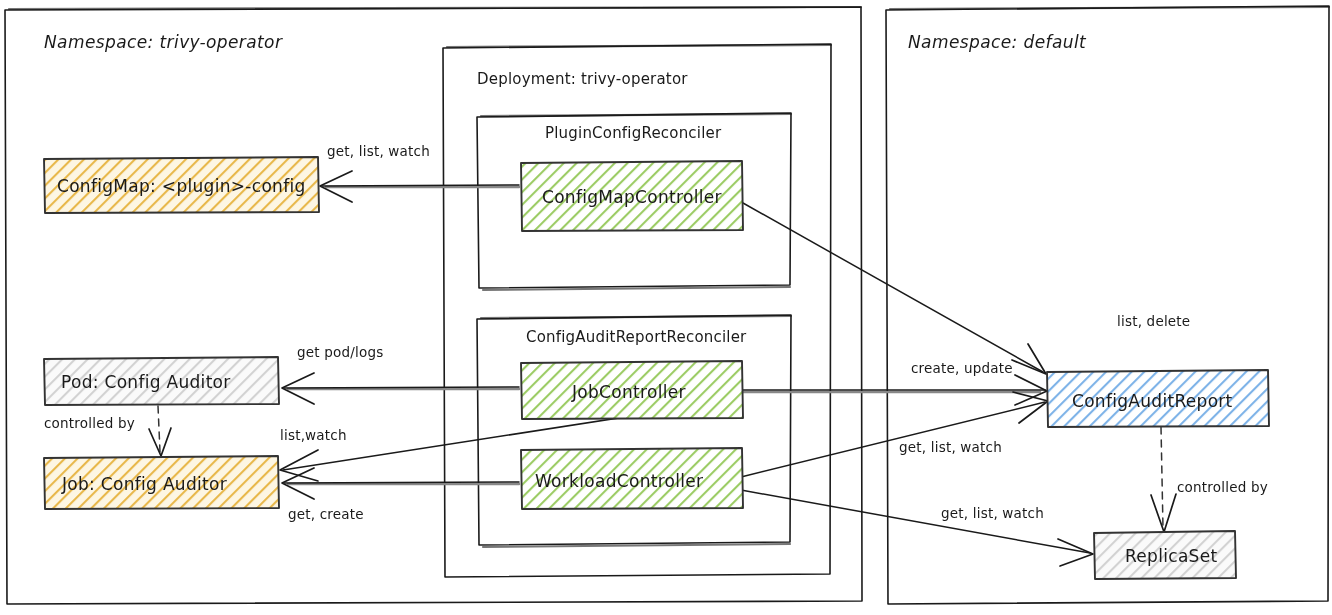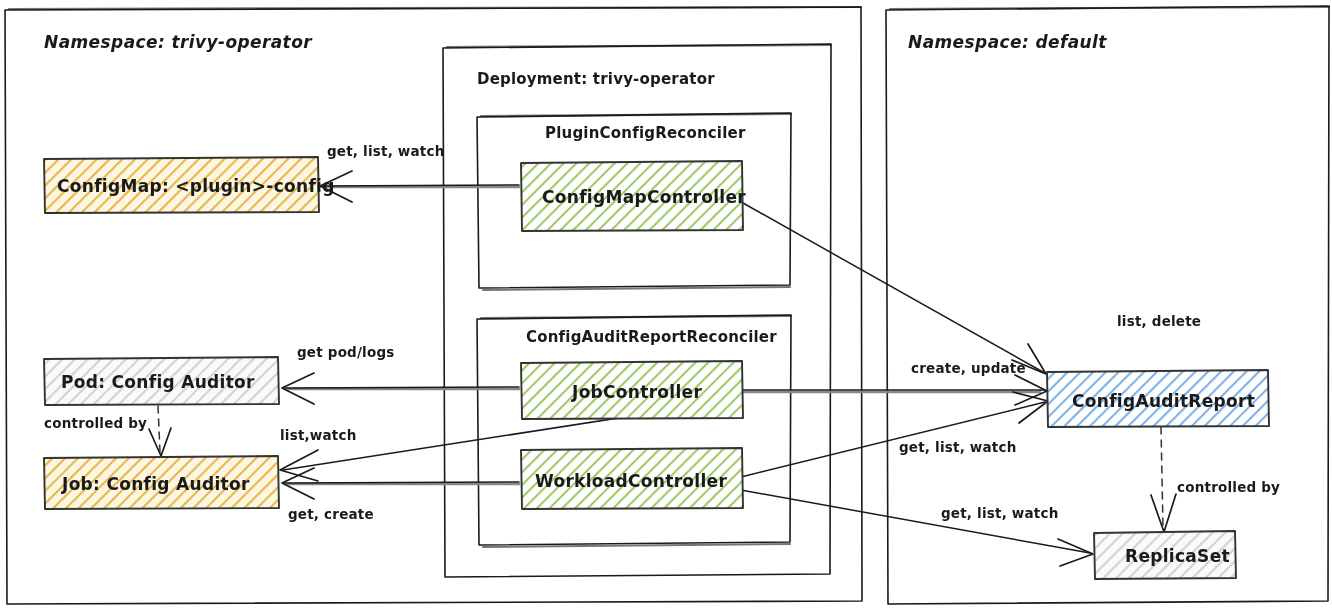--- a/index.html
+++ b/index.html
@@ -1,17 +1,17 @@
 <!DOCTYPE html>
 <html><head>
 <meta charset="utf-8">
 <style>
   html,body{margin:0;padding:0;background:#ffffff;}
   body{width:1332px;height:615px;font-family:"DejaVu Sans",sans-serif;overflow:hidden;}
-  #stage{position:relative;width:1332px;height:615px;background:#fff;font-weight:bold;}
+  #stage{position:relative;width:1332px;height:615px;background:#fff;}
   svg#canvas{position:absolute;left:0;top:0;width:1332px;height:615px;}
   .hand{font-family:"DejaVu Sans",sans-serif;fill:#1a1a1a;}
   .ns-title{font-size:17px;font-style:italic;letter-spacing:.4px;}
   .grp-title{font-size:15px;letter-spacing:.2px;}
   .node-label{font-size:17px;letter-spacing:.3px;}
   .edge-label{font-size:13.5px;letter-spacing:.2px;}
   .frame{fill:none;stroke:#1a1a1a;stroke-width:1.6;stroke-linejoin:round;}
   .frame-sh{fill:none;stroke:#777;stroke-width:2.2;stroke-linecap:round;}
   .nodebox{stroke:#333;stroke-width:1.9;stroke-linejoin:round;}
   .edge{fill:none;stroke:#1a1a1a;stroke-width:1.5;stroke-linecap:round;}

